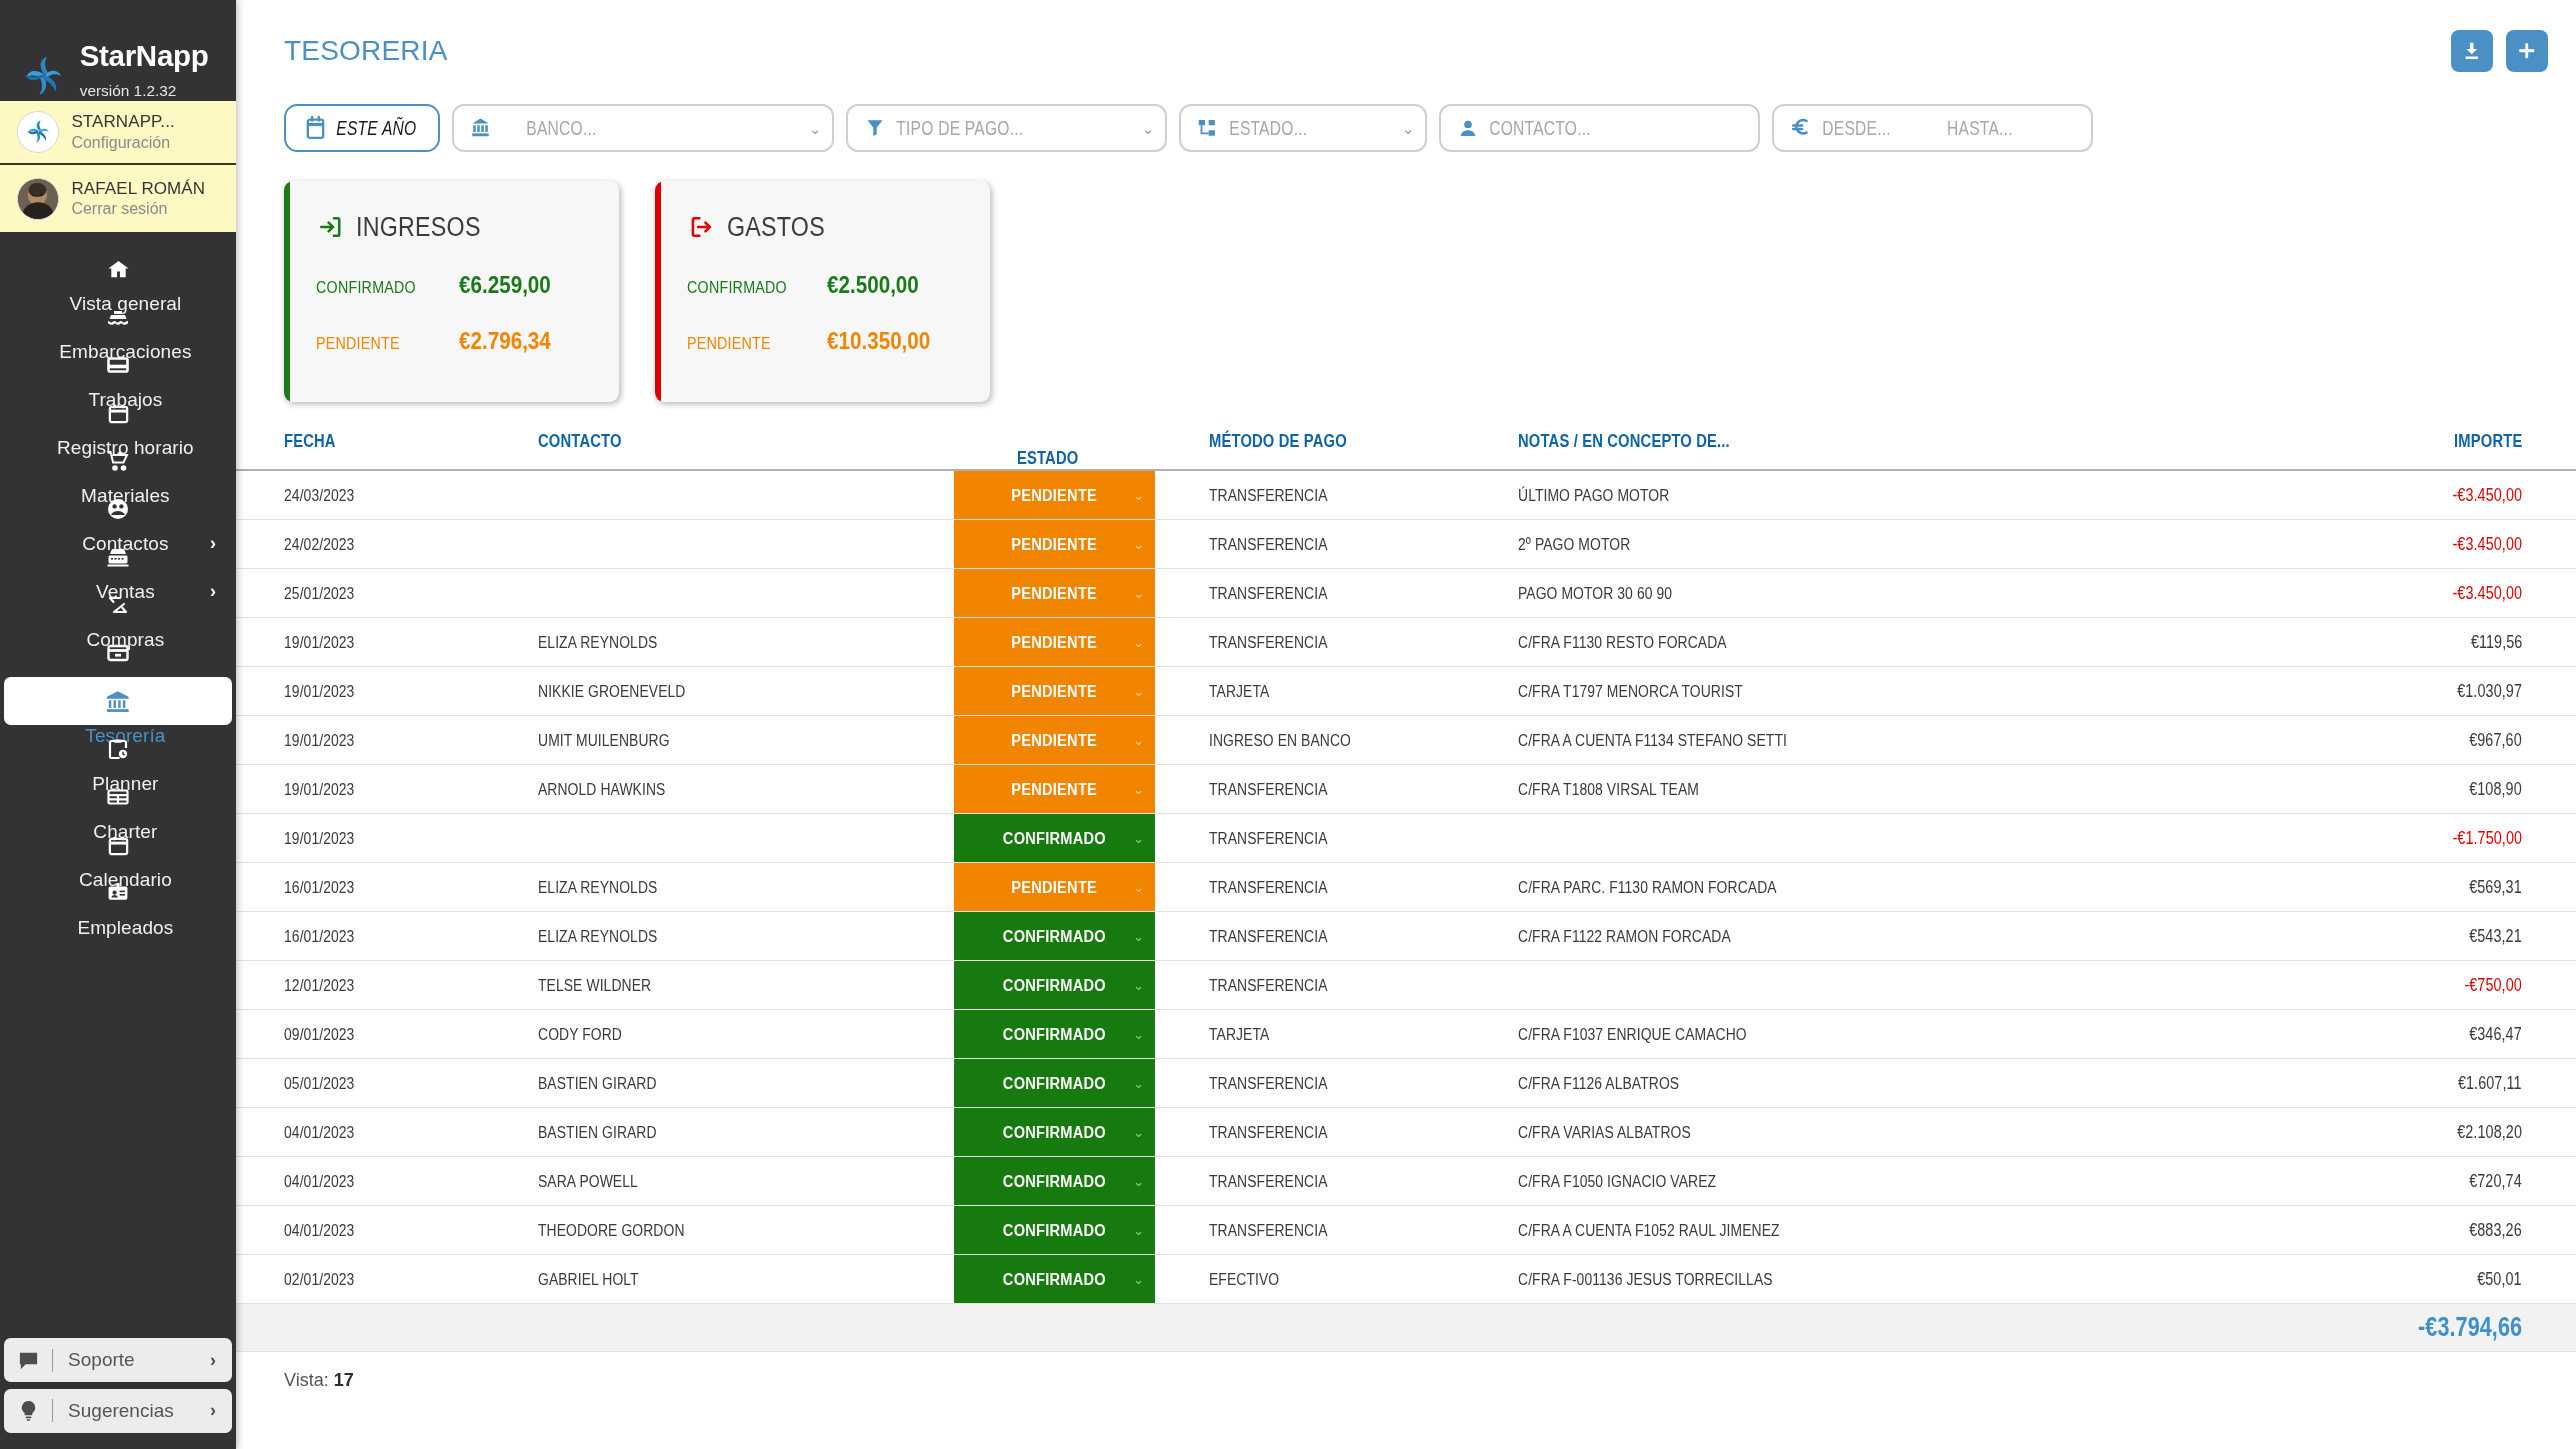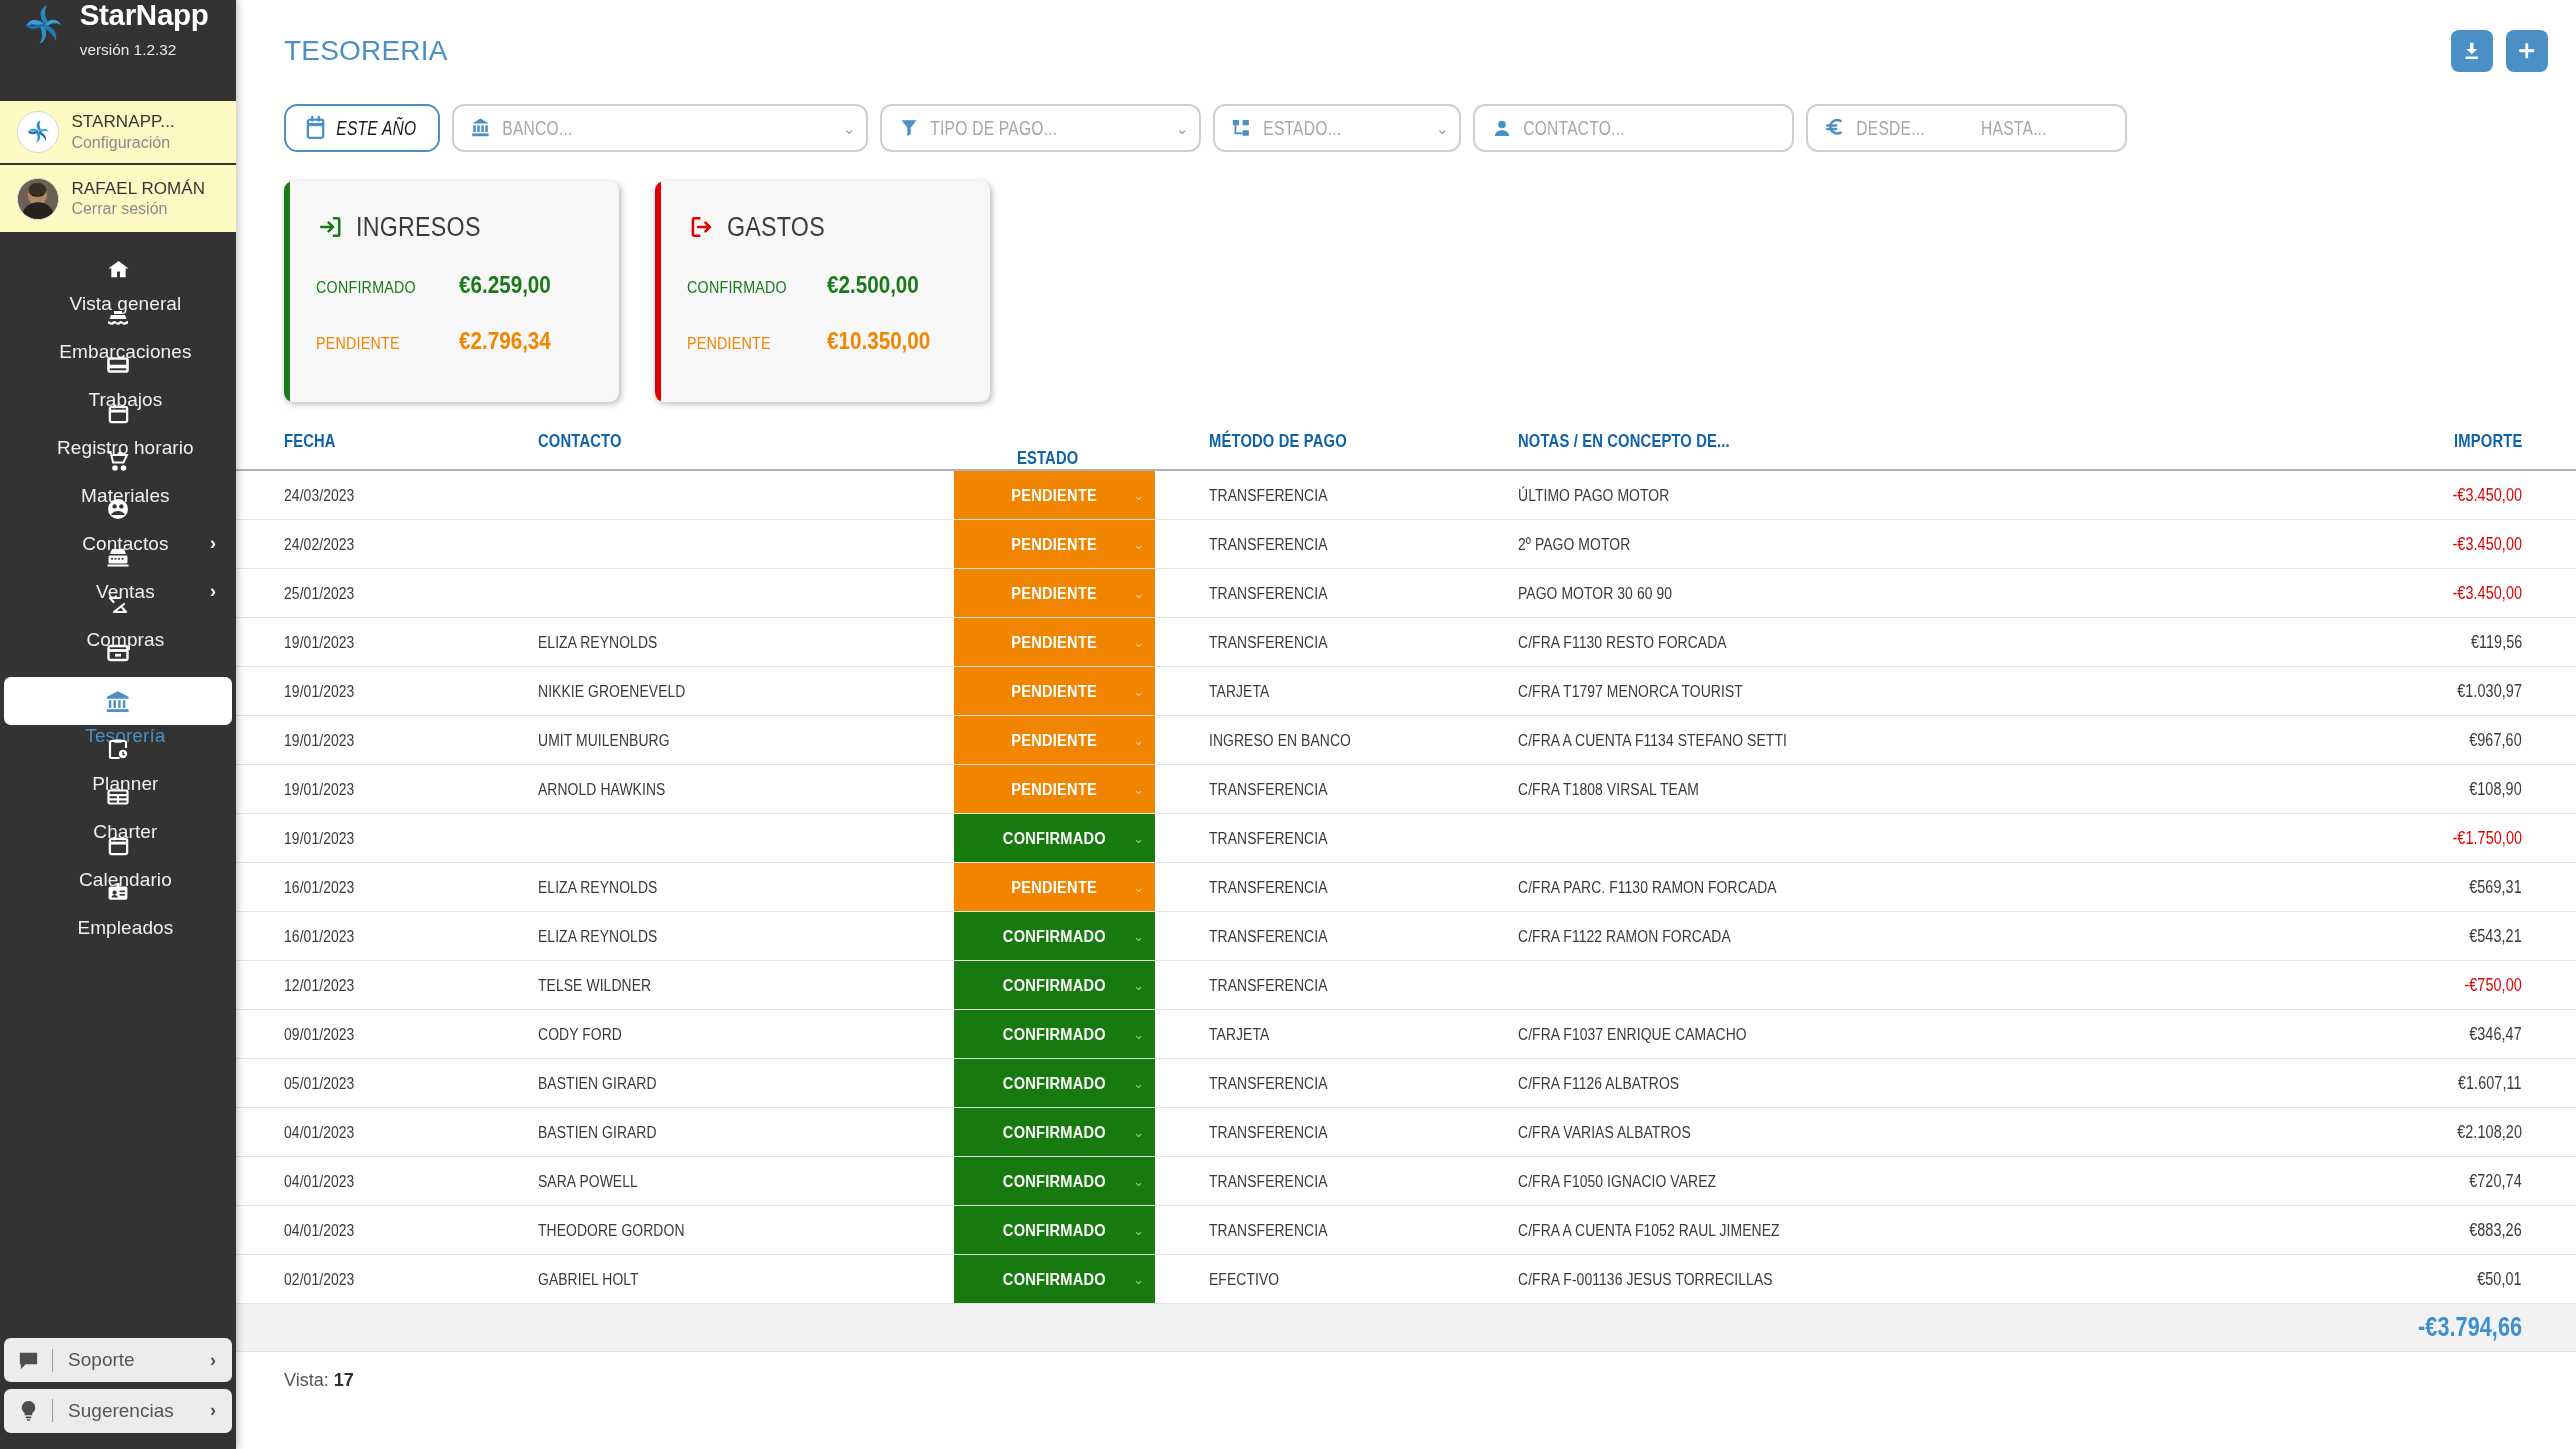--- a/index.html
+++ b/index.html
@@ -14,21 +14,21 @@
   
   .sidebar {
     width: 236px; min-width: 236px; height: 1449px;
     background: #333333;
     display: flex; flex-direction: column;
     position: relative;
     box-shadow: 2px 0 6.7px rgba(0,0,0,0.25);
     z-index: 5;
   }
   .brand {
-    height: 101px; display: flex; align-items: flex-start; gap: 10.7px;
+    height: 101px; display: flex; align-items: flex-end; gap: 10.7px;
     padding-left: 19px; background: #333333;
   }
   .brand-logo { width: 50px; height: 50px; flex: 0 0 50px; }
   .brand-text { display: flex; flex-direction: column; justify-content: center; }
   .brand-name { color: #ffffff; font-size: 29.5px; font-weight: bold; letter-spacing: -0.3px; line-height: 1.05; }
   .brand-ver { color: #e8e8e8; font-size: 15.4px; line-height: 1.3; margin-top: 9px; }
 
   .acct {
     height: 64px; background: #fef9c3; display: flex; align-items: center;
     gap: 12px; padding-left: 17.4px; border-bottom: 2px solid #333333;
@@ -97,21 +97,21 @@
   }
   .fpill.sel { border-color: #4a90c4; border-width: 2.7px; border-radius: 13.4px; padding: 0 14.8px; }
   .fpill .fic { display: flex; align-items: center; justify-content: center; width: 29.5px; flex: 0 0 29.5px; color: #4a90c4; }
   .fpill .ftext {
     font-size: 20px; color: #a8a8a8; padding-left: 8px;
     font-stretch: condensed; transform: scaleX(0.78); transform-origin: left center;
     letter-spacing: 0.3px; white-space: nowrap;
   }
   .fpill.sel .ftext { color: #1a1a1a; }
   .fpill .fcaret { position: absolute; right: 10.7px; color: #9d9d9d; font-size: 14.8px; }
-  .fpill-banco { width: 416px; }
+  .fpill-banco { width: 382px; gap: 24px; }
   .fpill-tipo { width: 321px; }
   .fpill-estado { width: 248px; }
   .fpill-contacto { width: 321px; }
   .fpill-importe { width: 321px; }
   .fpill-este { width: 156px; font-style: italic; }
   .fpill .ftext2 {
     font-size: 20px; color: #a8a8a8;
     transform: scaleX(0.78); transform-origin: left center;
     letter-spacing: 0.3px; white-space: nowrap; position: absolute; left: 173px;
   }

